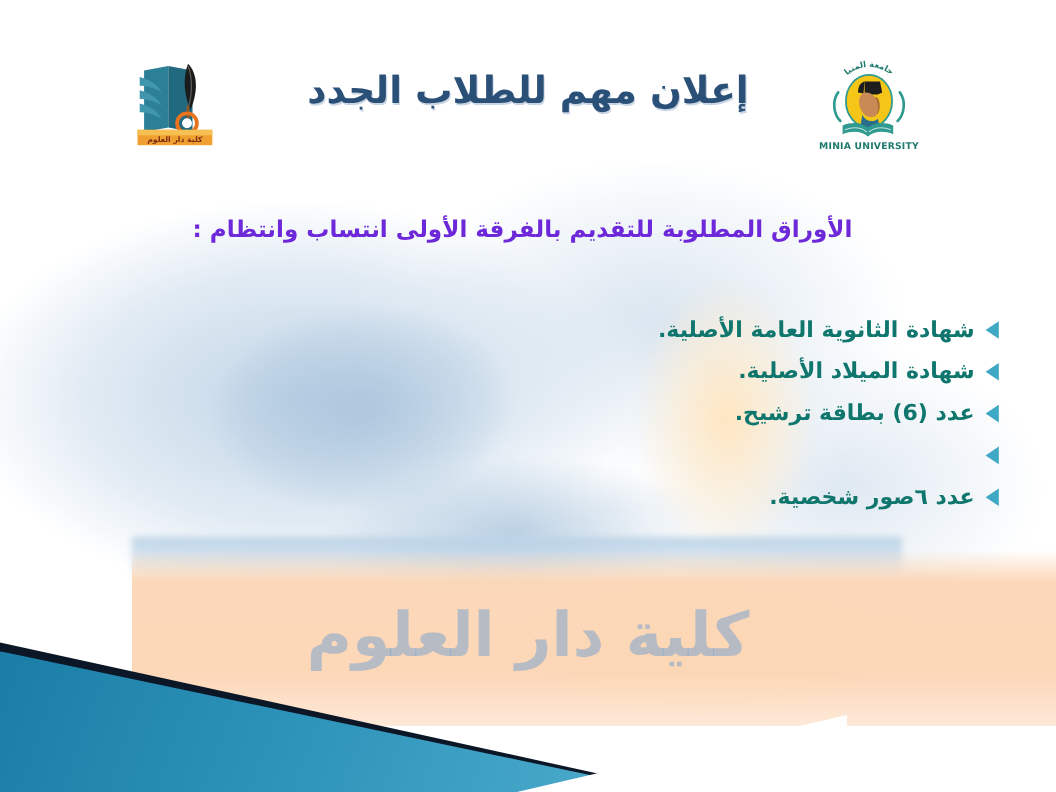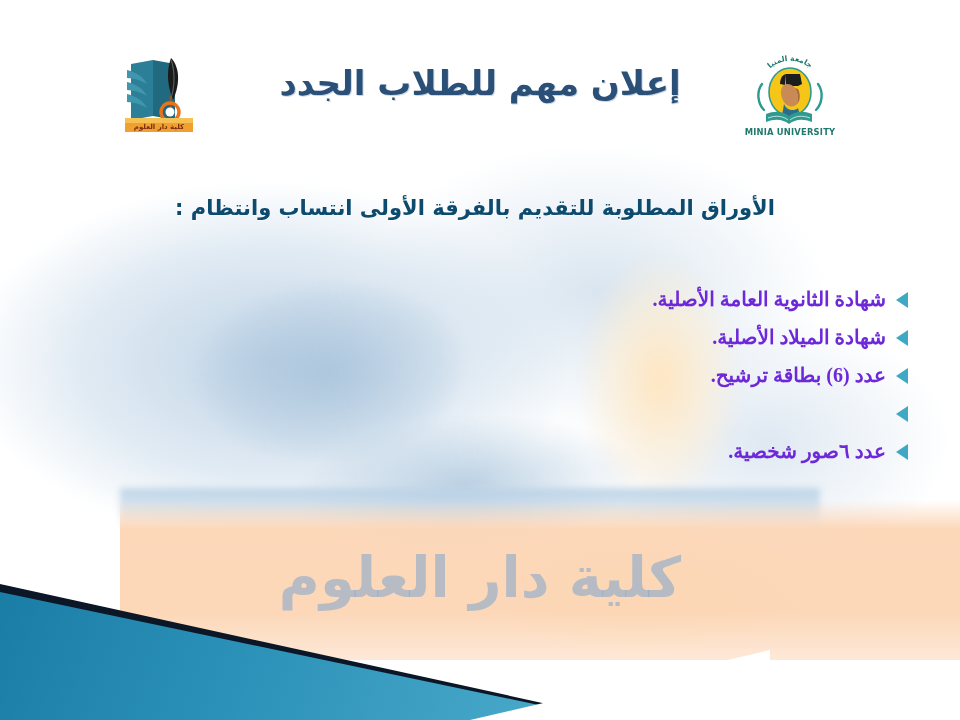--- a/index.html
+++ b/index.html
@@ -161,21 +161,21 @@
   
   .subtitle {
     position: absolute;
     right: 55px;
     top: 196px;
     width: 860px;
     text-align: center;
     direction: rtl;
     font-size: 21px;
     font-weight: bold;
-    color: #0c4a6e;
+    color: #6d28d9;
     text-shadow: 0.5px 0.5px 0 rgba(255,255,255,0.6);
   }
   .bullet-list {
     position: absolute;
     right: 52px;
     top: 280px;
     width: 856px;
     margin: 0;
     padding: 0;
     list-style: none;
@@ -196,24 +196,23 @@
     border-top: 8px solid transparent;
     border-bottom: 8px solid transparent;
     border-right: 12px solid #3fa8c4;
     margin-top: 2px;
   }
   .bullet-text {
     flex: 1 1 auto;
     text-align: right;
     font-size: 20px;
     font-weight: bold;
-    color: #6d28d9;
+    color: #0f766e;
     white-space: nowrap;
     line-height: 1.15;
-    font-family: Liberation Serif, serif;
   }
 </style>
 </head>
 <body>
 
 <div class="slide">
 
   <div class="bg-layer">
     <div class="bg-bluewash"></div>
     <div class="bg-bird"></div>

